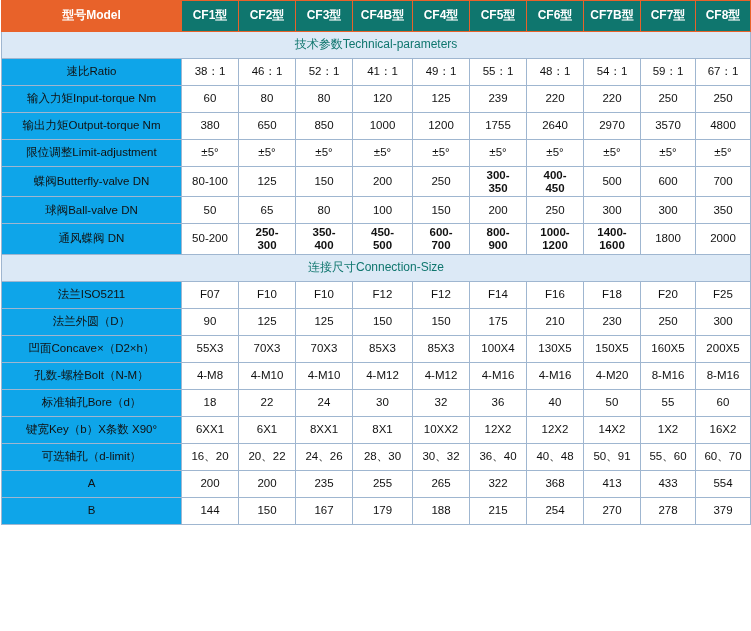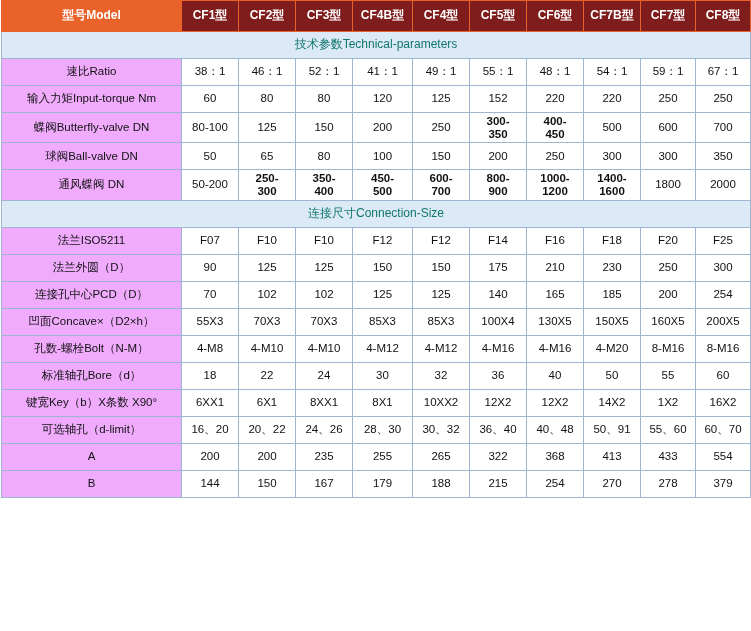--- a/index.html
+++ b/index.html
@@ -32,42 +32,42 @@
     padding: 2px 1px;
     font-size: 11.5px;
     line-height: 1.15;
     color: #111;
     height: 22px;
     overflow: hidden;
     word-break: break-word;
   }
   
   tr.header-row td {
-    background: #7f1d1d;
+    background: #0f766e;
     color: #ffffff;
     font-weight: bold;
     border: 1px solid #e8622a;
     font-size: 12px;
     height: 26px;
   }
   tr.header-row td.model-head {
     background: #e8622a;
   }
   
   tr.section-row td {
     background: #dce9f6;
     color: #0f766e;
     font-weight: normal;
     font-size: 12px;
     height: 22px;
   }
   
   td.label-cell {
     text-align: center;
-    background: #f0abfc;
+    background: #0ea5e9;
     font-size: 11.5px;
   }
   td.num {
     font-size: 11.5px;
   }
   td.tall {
     height: 34px;
   }
   .two-line {
     display: block;
@@ -123,25 +123,51 @@
           <td class="num">59：1</td>
           <td class="num">67：1</td>
         </tr>
         <tr>
           <td class="label-cell">输入力矩Input-torque Nm</td>
           <td class="num">60</td>
           <td class="num">80</td>
           <td class="num">80</td>
           <td class="num">120</td>
           <td class="num">125</td>
-          <td class="num">152</td>
+          <td class="num">239</td>
           <td class="num">220</td>
           <td class="num">220</td>
           <td class="num">250</td>
           <td class="num">250</td>
+        </tr>
+        <tr>
+          <td class="label-cell">输出力矩Output-torque Nm</td>
+          <td class="num">380</td>
+          <td class="num">650</td>
+          <td class="num">850</td>
+          <td class="num">1000</td>
+          <td class="num">1200</td>
+          <td class="num">1755</td>
+          <td class="num">2640</td>
+          <td class="num">2970</td>
+          <td class="num">3570</td>
+          <td class="num">4800</td>
+        </tr>
+        <tr>
+          <td class="label-cell">限位调整Limit-adjustment</td>
+          <td class="num">±5°</td>
+          <td class="num">±5°</td>
+          <td class="num">±5°</td>
+          <td class="num">±5°</td>
+          <td class="num">±5°</td>
+          <td class="num">±5°</td>
+          <td class="num">±5°</td>
+          <td class="num">±5°</td>
+          <td class="num">±5°</td>
+          <td class="num">±5°</td>
         </tr>
         <tr>
           <td class="label-cell">蝶阀Butterfly-valve DN</td>
           <td class="num">80-100</td>
           <td class="num">125</td>
           <td class="num">150</td>
           <td class="num">200</td>
           <td class="num">250</td>
           <td class="num">
             <span class="two-line">300-</span>
@@ -225,33 +251,20 @@
           <td class="num">125</td>
           <td class="num">150</td>
           <td class="num">150</td>
           <td class="num">175</td>
           <td class="num">210</td>
           <td class="num">230</td>
           <td class="num">250</td>
           <td class="num">300</td>
         </tr>
         <tr>
-          <td class="label-cell">连接孔中心PCD（D）</td>
-          <td class="num">70</td>
-          <td class="num">102</td>
-          <td class="num">102</td>
-          <td class="num">125</td>
-          <td class="num">125</td>
-          <td class="num">140</td>
-          <td class="num">165</td>
-          <td class="num">185</td>
-          <td class="num">200</td>
-          <td class="num">254</td>
-        </tr>
-        <tr>
           <td class="label-cell">凹面Concave×（D2×h）</td>
           <td class="num">55X3</td>
           <td class="num">70X3</td>
           <td class="num">70X3</td>
           <td class="num">85X3</td>
           <td class="num">85X3</td>
           <td class="num">100X4</td>
           <td class="num">130X5</td>
           <td class="num">150X5</td>
           <td class="num">160X5</td>

